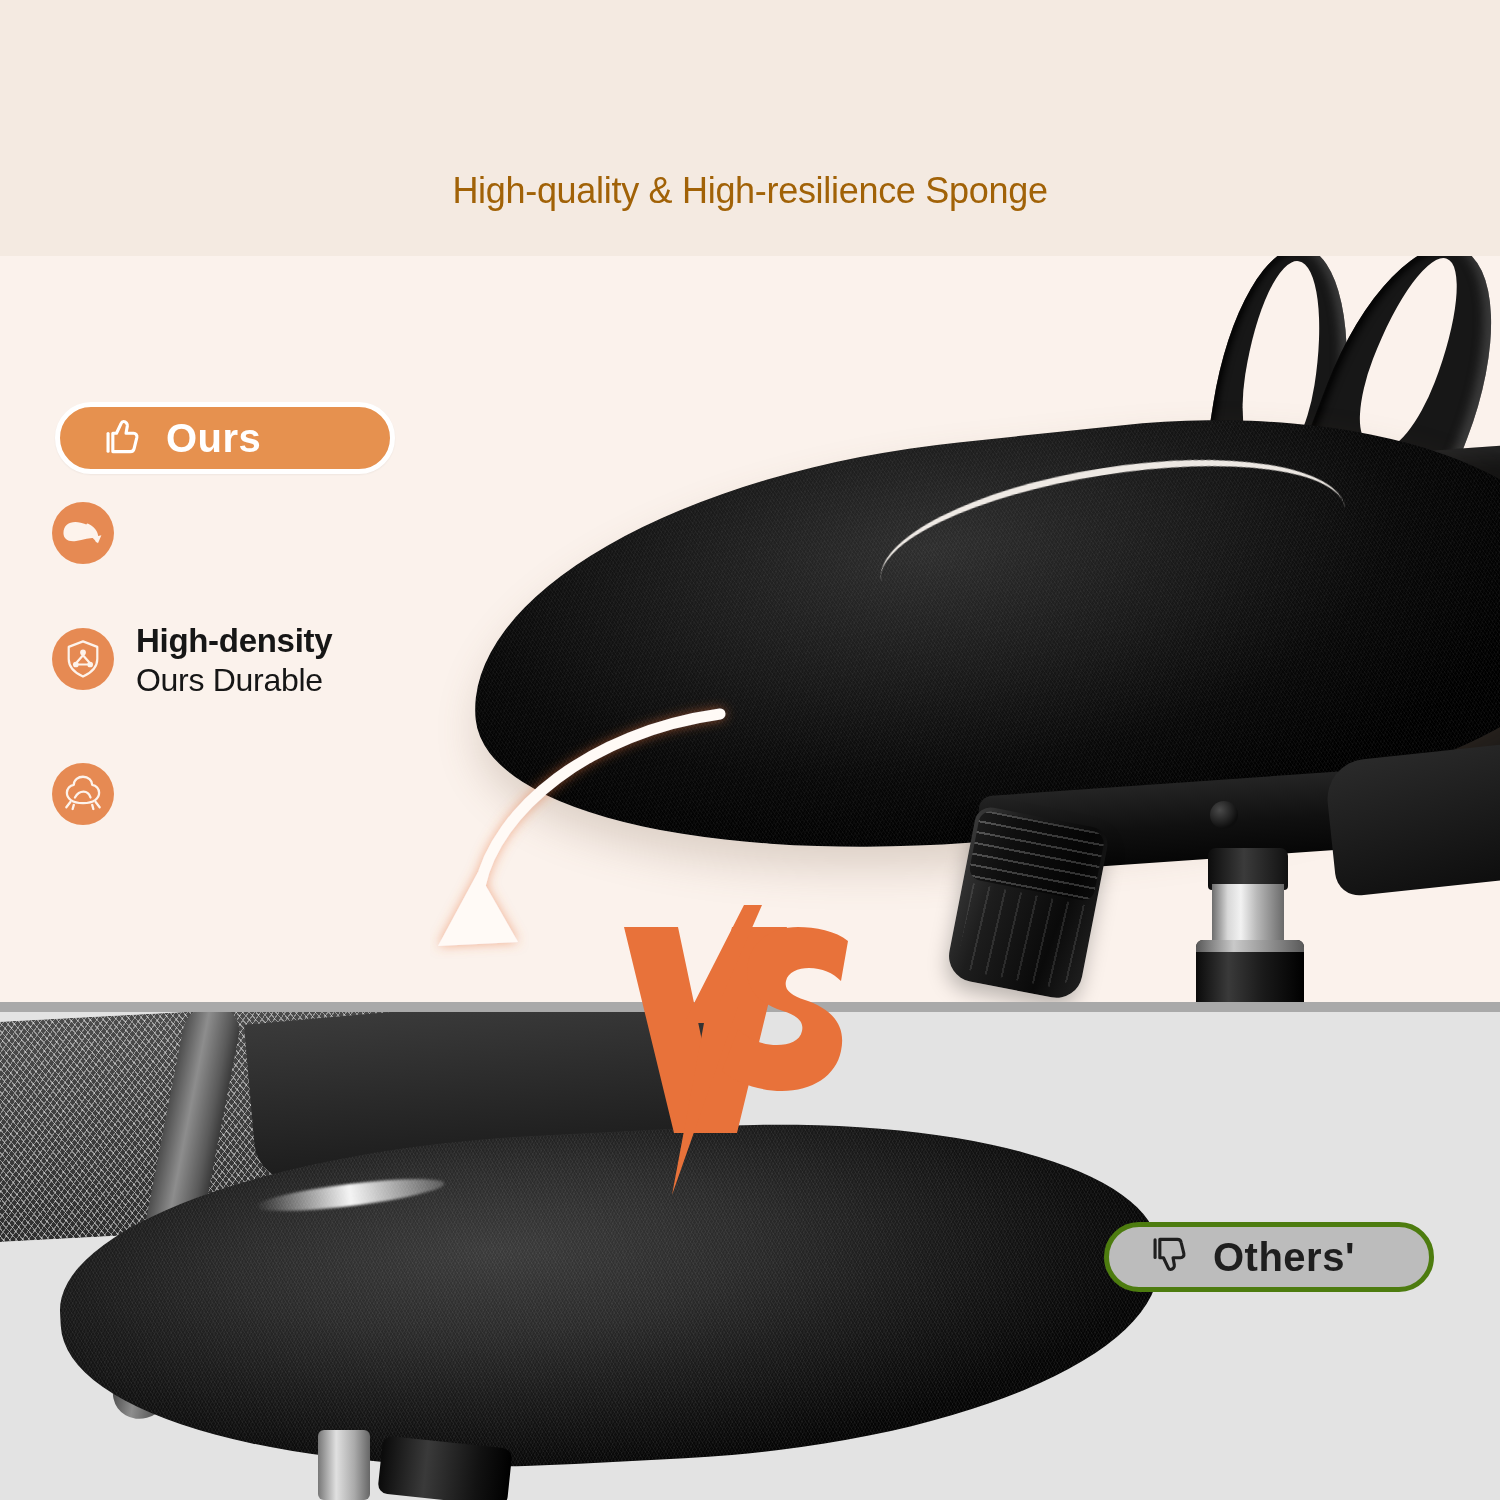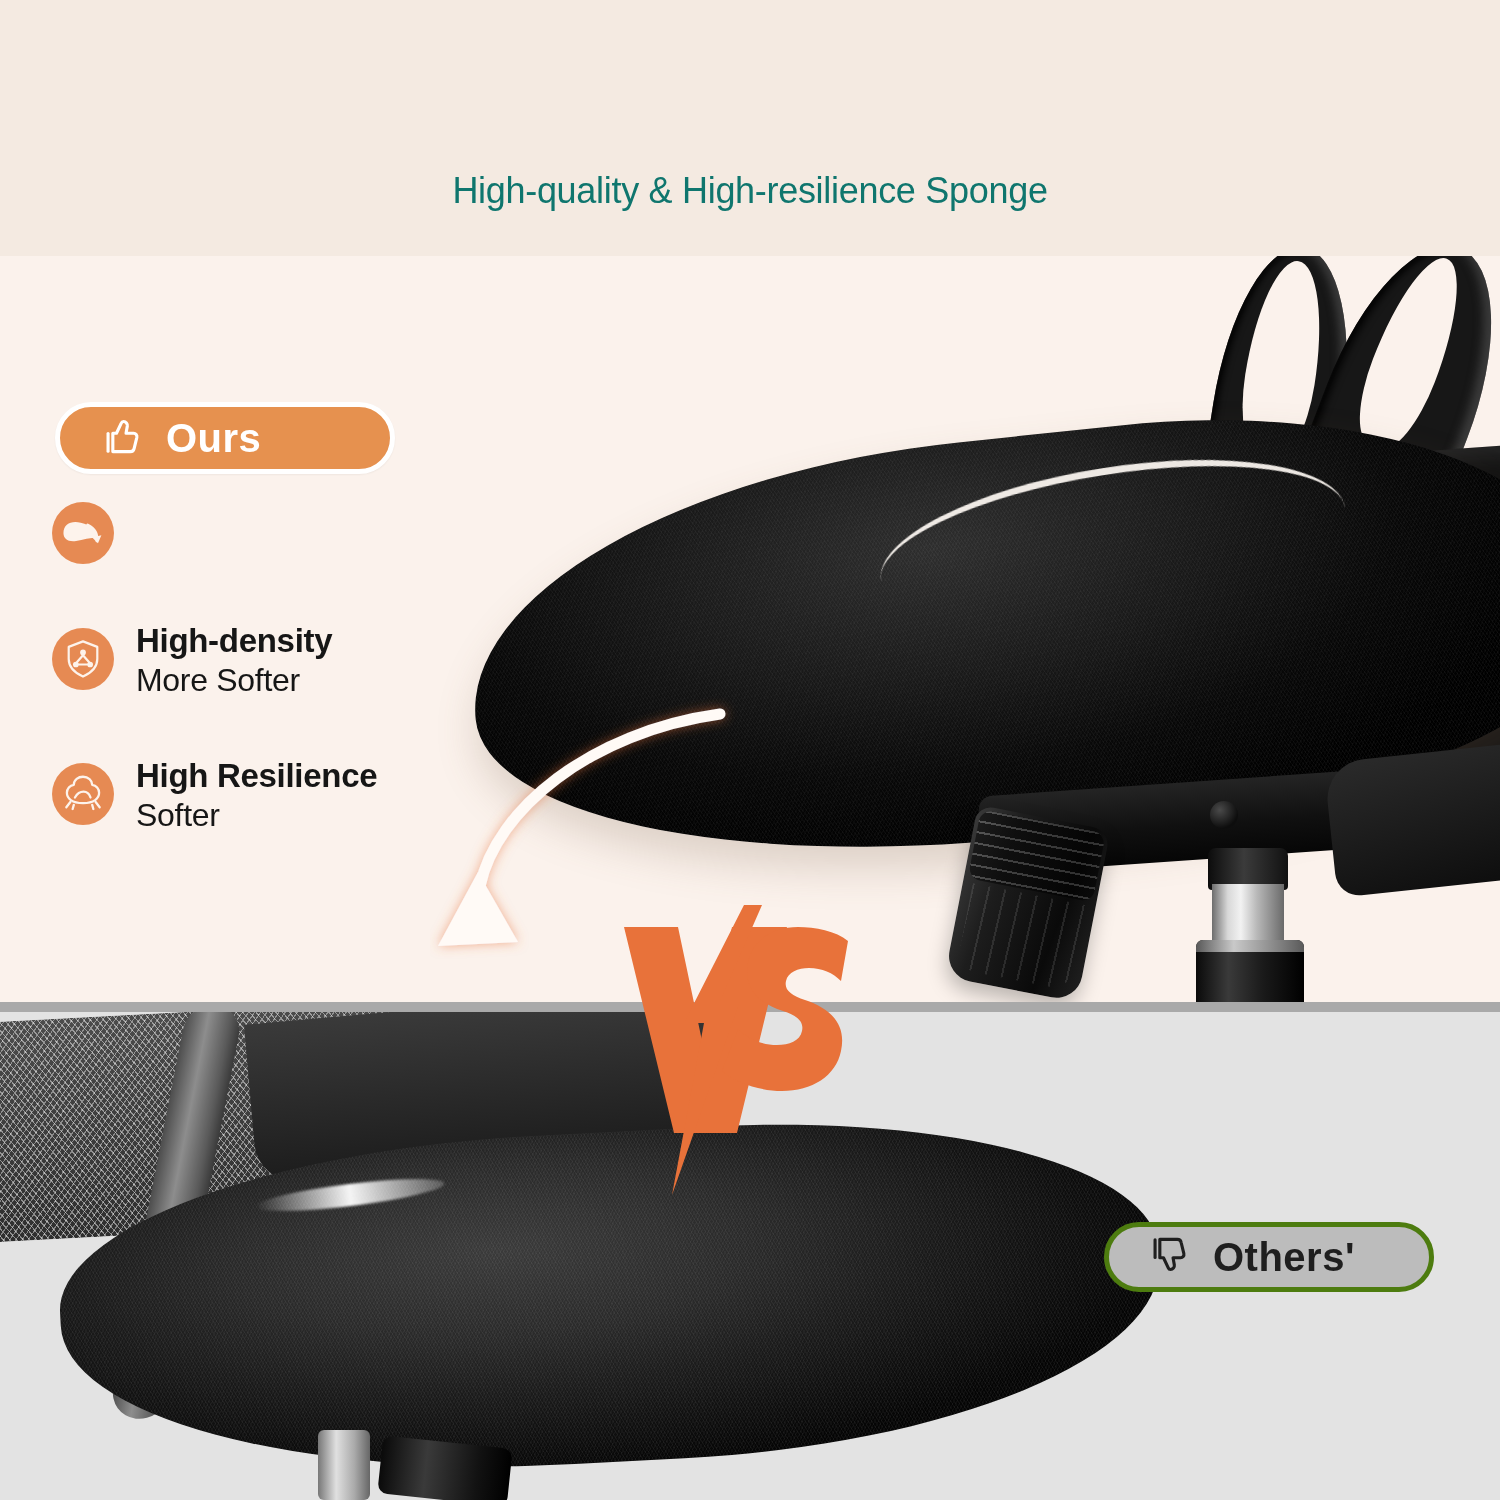--- a/index.html
+++ b/index.html
@@ -23,21 +23,21 @@
     font-size:75px;font-weight:bold;
     letter-spacing:-0.5px;
     white-space:nowrap;
     line-height:1;
   }
   .title .t-orange{color:#e8713a;}
   .title .t-grey{color:#4e4e4e;}
   .subtitle{
     position:absolute;left:0;top:170px;width:1500px;
     text-align:center;
-    font-size:36px;color:#0f766e;font-weight:normal;
+    font-size:36px;color:#a16207;font-weight:normal;
     letter-spacing:-0.3px;
   }
 
   
   .top-scene{
     position:absolute;left:0;top:256px;width:1500px;height:749px;
     background:#fbf2ec;
     overflow:hidden;
   }
 
@@ -342,36 +342,32 @@
         <svg width="44" height="44" viewBox="0 0 40 40" fill="none" stroke="#fdf3ec" stroke-width="2" stroke-linecap="round" stroke-linejoin="round">
           <path d="M20 4 L33 9 V20 C33 27.5 27 32.8 20 36 C13 32.8 7 27.5 7 20 V9 Z"></path>
           <circle cx="20" cy="14" r="2.6" fill="#fdf3ec" stroke="none"></circle>
           <circle cx="13.5" cy="25" r="2.6" fill="#fdf3ec" stroke="none"></circle>
           <circle cx="26.5" cy="25" r="2.6" fill="#fdf3ec" stroke="none"></circle>
           <path d="M20 16.6 L14.6 22.8 M20 16.6 L25.4 22.8 M16.1 25 L23.9 25"></path>
         </svg>
       </div>
       <div class="feat-text">
         <div class="feat-title">High-density</div>
-        <div class="feat-sub">More Softer</div>
+        <div class="feat-sub">Ours Durable</div>
       </div>
     </div>
 
     <div class="feature">
       <div class="feat-icon">
         <svg width="46" height="46" viewBox="0 0 40 40" fill="none" stroke="#fdf3ec" stroke-width="2" stroke-linecap="round" stroke-linejoin="round">
           <path d="M12 12 C12 7.5 16 5 20 5 C24.5 5 28 8 28 12 C31.5 12.5 34 15.5 34 19 C34 24 29.5 28 20 28 C10.5 28 6 24 6 19 C6 15.5 8.5 12.5 12 12 Z"></path>
           <path d="M13 23 C15 19.5 18 18 20.5 18 C23.5 18 25.5 20 26.5 23"></path>
           <path d="M9 27 L5.5 31.5 M31 27 L34.5 31.5 M12 29.5 L11 33 M28 29.5 L29 33"></path>
         </svg>
       </div>
-      <div class="feat-text">
-        <div class="feat-title">High Resilience</div>
-        <div class="feat-sub">Softer</div>
-      </div>
     </div>
 
   </div>
 
   <div class="divider"></div>
 
   <div class="bottom-scene">
     <div class="mesh-back"></div>
     <div class="mesh-back2"></div>
     <div class="post"></div>

